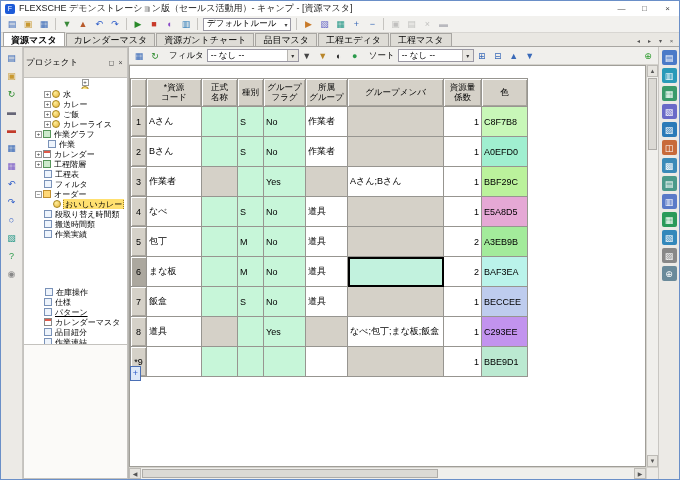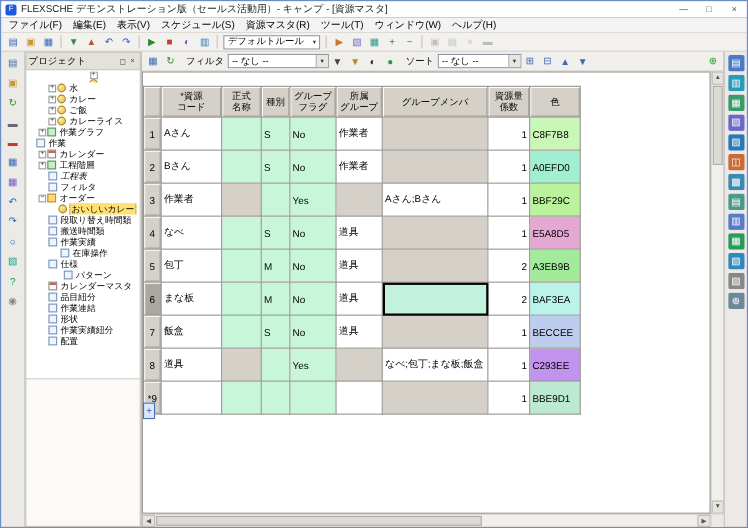--- a/index.html
+++ b/index.html
@@ -1,18 +1,18 @@
 <!DOCTYPE html>
 <html><head>
 <meta charset="utf-8">
 <style>
   * { box-sizing: border-box; margin: 0; padding: 0; }
   html,body { width:680px; height:480px; overflow:hidden; }
   body { font-family:"Liberation Sans","DejaVu Sans",sans-serif; background:#c8c8c8; }
-  .window { width:680px; height:480px; border:1px solid #6a8fc8; display:flex; flex-direction:column; background:#701a75; }
+  .window { width:680px; height:480px; border:1px solid #6a8fc8; display:flex; flex-direction:column; background:#4d7c0f; }
 
   
   .titlebar { height:15px; background:#ffffff; display:flex; align-items:center; padding-left:4px; font-size:9px; flex:none; }
   .app-icon { width:10px; height:10px; background:#1d5bd8; color:#fff; font-size:7px; display:flex; align-items:center; justify-content:center; border-radius:2px; margin-right:4px; flex:none; }
   .title-text { flex:1; white-space:nowrap; overflow:hidden; color:#222; }
   .win-controls { display:flex; flex:none; }
   .win-controls span { width:23px; text-align:center; font-size:8px; color:#444; line-height:15px; }
 
   
   .menubar { height:14px; background:#f4f3f1; border-bottom:1px solid #dddbd6; display:flex; align-items:center; font-size:9px; padding-left:2px; flex:none; }
@@ -36,21 +36,21 @@
   
   .main { flex:1; display:flex; min-height:0; }
 
   .left-strip, .right-strip { width:22px; background:#eceae6; display:flex; flex-direction:column; align-items:center; padding-top:3px; flex:none; }
   .left-strip { border-right:1px solid #c8c6c2; }
   .right-strip { width:21px; border-left:1px solid #c8c6c2; }
   .strip-icon { width:15px; height:15px; display:flex; align-items:center; justify-content:center; font-size:9px; border-radius:2px; margin-bottom:3px; flex:none; border:1px solid transparent; }
 
   
   .left-panels { width:106px; display:flex; flex-direction:column; background:#f0efec; border-right:1px solid #b8b6b2; flex:none; }
-  .panel-header { height:17px; background:#e4e1db; border:1px solid #c4c2be; display:flex; align-items:center; font-size:8.5px; padding:0 2px; flex:none; }
+  .panel-header { height:31px; background:#e4e1db; border:1px solid #c4c2be; display:flex; align-items:center; font-size:8.5px; padding:0 2px; flex:none; }
   .panel-title { flex:1; white-space:nowrap; overflow:hidden; }
   .panel-btn { width:9px; font-size:7px; text-align:center; color:#444; }
   .tree { flex:1; background:#fff; border:1px solid #c4c2be; border-top:none; overflow:hidden; padding-top:1px; }
   .tree-item { height:10px; display:flex; align-items:center; font-size:8px; white-space:nowrap; overflow:hidden; }
   .expander { width:7px; height:7px; border:1px solid #999; background:#fff; font-size:6px; line-height:5px; text-align:center; margin-right:1px; flex:none; color:#333; }
   .exp-spacer { width:9px; flex:none; }
   .tree-icon { width:8px; height:8px; margin-right:2px; flex:none; }
   .ti-yellow-ball, .ti-order { background:radial-gradient(circle at 35% 30%,#ffef9a,#e6b33a); border-radius:50%; border:1px solid #a8861f; }
   .ti-doc { background:#eef4fc; border:1px solid #7a92b8; }
   .ti-folder { background:#ffd878; border:1px solid #bf8f30; }
@@ -107,30 +107,20 @@
   <div class="titlebar">
     <span class="app-icon">F</span>
     <span class="title-text">FLEXSCHE デモンストレーション版（セールス活動用）- キャンプ - [資源マスタ]</span>
     <div class="win-controls">
       <span>—</span>
       <span>□</span>
       <span>×</span>
     </div>
   </div>
 
-  <div class="menubar" id="menubar">
-      <span class="menu-item">ファイル(F)</span>
-      <span class="menu-item">編集(E)</span>
-      <span class="menu-item">表示(V)</span>
-      <span class="menu-item">スケジュール(S)</span>
-      <span class="menu-item">資源マスタ(R)</span>
-      <span class="menu-item">ツール(T)</span>
-      <span class="menu-item">ウィンドウ(W)</span>
-      <span class="menu-item">ヘルプ(H)</span>
-    </div>
 
   <div class="toolbar" id="toolbar">
       <span class="tb-icon" style="color: rgb(58, 106, 184);">▤</span>
       <span class="tb-icon" style="color: rgb(200, 152, 47);">▣</span>
       <span class="tb-icon" style="color: rgb(58, 106, 184);">▦</span>
       <span class="tb-sep"></span>
       <span class="tb-icon" style="color: rgb(58, 138, 58);">▼</span>
       <span class="tb-icon" style="color: rgb(184, 90, 42);">▲</span>
       <span class="tb-icon" style="color: rgb(42, 90, 200);">↶</span>
       <span class="tb-icon" style="color: rgb(42, 90, 200);">↷</span>
@@ -150,20 +140,34 @@
       <span class="tb-icon" style="color: rgb(42, 154, 138);">▦</span>
       <span class="tb-icon" style="color: rgb(58, 106, 184);">+</span>
       <span class="tb-icon" style="color: rgb(58, 106, 184);">−</span>
       <span class="tb-sep"></span>
       <span class="tb-icon disabled" style="color: rgb(119, 119, 119);">▣</span>
       <span class="tb-icon disabled" style="color: rgb(119, 119, 119);">▤</span>
       <span class="tb-icon disabled" style="color: rgb(119, 119, 119);">×</span>
       <span class="tb-icon disabled" style="color: rgb(102, 102, 119);">▬</span>
     </div>
 
+  <div class="tabbar" id="tabbar">
+      <span class="tab active">資源マスタ</span>
+      <span class="tab">カレンダーマスタ</span>
+      <span class="tab">資源ガントチャート</span>
+      <span class="tab">品目マスタ</span>
+      <span class="tab">工程エディタ</span>
+      <span class="tab">工程マスタ</span>
+      <span class="tab-controls">
+        <span class="tab-ctl" style="color: rgb(85, 85, 85);">◂</span>
+        <span class="tab-ctl" style="color: rgb(85, 85, 85);">▸</span>
+        <span class="tab-ctl" style="color: rgb(85, 85, 85);">▾</span>
+        <span class="tab-ctl" style="color: rgb(85, 85, 85);">×</span>
+      </span>
+    </div>
 
   <div class="main">
 
     <div class="left-strip" id="leftStrip">
         <span class="strip-icon" style="color: rgb(58, 106, 184);">▤</span>
         <span class="strip-icon" style="color: rgb(200, 152, 47);">▣</span>
         <span class="strip-icon" style="color: rgb(42, 138, 42);">↻</span>
         <span class="strip-icon" style="color: rgb(102, 102, 119);">▬</span>
         <span class="strip-icon" style="color: rgb(194, 58, 42);">▬</span>
         <span class="strip-icon" style="color: rgb(58, 106, 184);">▦</span>
@@ -206,36 +210,36 @@
           <div class="tree-item" style="padding-left: 20px;">
             <span class="expander">+</span>
             <span class="tree-icon ti-yellow-ball"></span>
             <span class="tree-label">カレーライス</span>
           </div>
           <div class="tree-item" style="padding-left: 11px;">
             <span class="expander">+</span>
             <span class="tree-icon ti-chart"></span>
             <span class="tree-label">作業グラフ</span>
           </div>
-          <div class="tree-item" style="padding-left: 0;">
+          <div class="tree-item" style="padding-left: 15px;">
             <span class="exp-spacer"></span>
             <span class="tree-icon ti-doc"></span>
             <span class="tree-label">作業</span>
           </div>
           <div class="tree-item" style="padding-left: 11px;">
             <span class="expander">+</span>
             <span class="tree-icon ti-calendar"></span>
             <span class="tree-label">カレンダー</span>
           </div>
           <div class="tree-item" style="padding-left: 11px;">
             <span class="expander">+</span>
             <span class="tree-icon ti-chart"></span>
             <span class="tree-label">工程階層</span>
           </div>
-          <div class="tree-item" style="padding-left: 11px; font-style: italic;">
+          <div class="tree-item" style="padding-left: 11px;">
             <span class="exp-spacer"></span>
             <span class="tree-icon ti-doc"></span>
             <span class="tree-label">工程表</span>
           </div>
           <div class="tree-item" style="padding-left: 11px;">
             <span class="exp-spacer"></span>
             <span class="tree-icon ti-doc"></span>
             <span class="tree-label">フィルタ</span>
           </div>
           <div class="tree-item" style="padding-left: 11px;">
@@ -256,31 +260,31 @@
           <div class="tree-item" style="padding-left: 11px;">
             <span class="exp-spacer"></span>
             <span class="tree-icon ti-doc"></span>
             <span class="tree-label">搬送時間類</span>
           </div>
           <div class="tree-item" style="padding-left: 11px;">
             <span class="exp-spacer"></span>
             <span class="tree-icon ti-doc"></span>
             <span class="tree-label">作業実績</span>
           </div>
-          <div class="tree-item" style="padding-left: 22px;">
+          <div class="tree-item" style="padding-left: 12px; margin-top: 48px;">
             <span class="exp-spacer"></span>
             <span class="tree-icon ti-doc"></span>
             <span class="tree-label">在庫操作</span>
           </div>
           <div class="tree-item" style="padding-left: 11px;">
             <span class="exp-spacer"></span>
             <span class="tree-icon ti-doc"></span>
             <span class="tree-label">仕様</span>
           </div>
-          <div class="tree-item" style="padding-left: 25px;">
+          <div class="tree-item" style="padding-left: 11px; text-decoration: underline;">
             <span class="exp-spacer"></span>
             <span class="tree-icon ti-doc"></span>
             <span class="tree-label">パターン</span>
           </div>
           <div class="tree-item" style="padding-left: 11px;">
             <span class="exp-spacer"></span>
             <span class="tree-icon ti-calendar"></span>
             <span class="tree-label">カレンダーマスタ</span>
           </div>
           <div class="tree-item" style="padding-left: 11px;">

